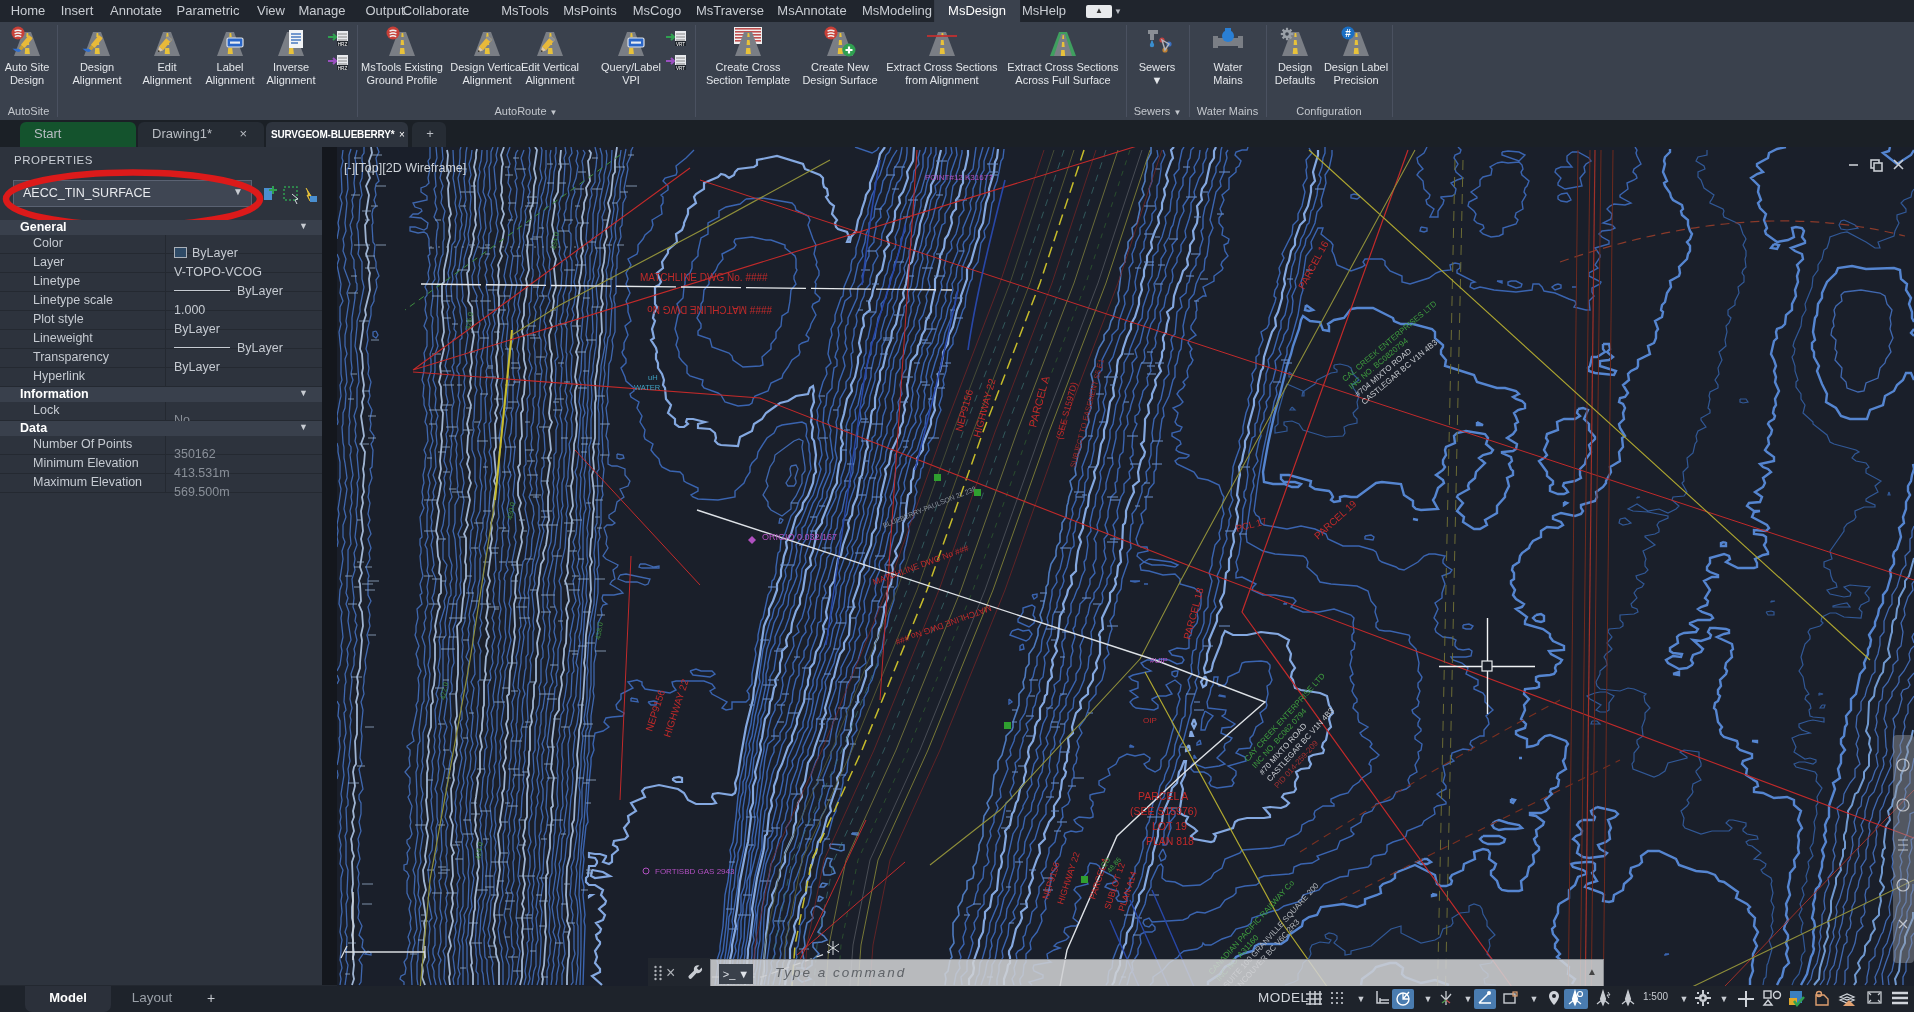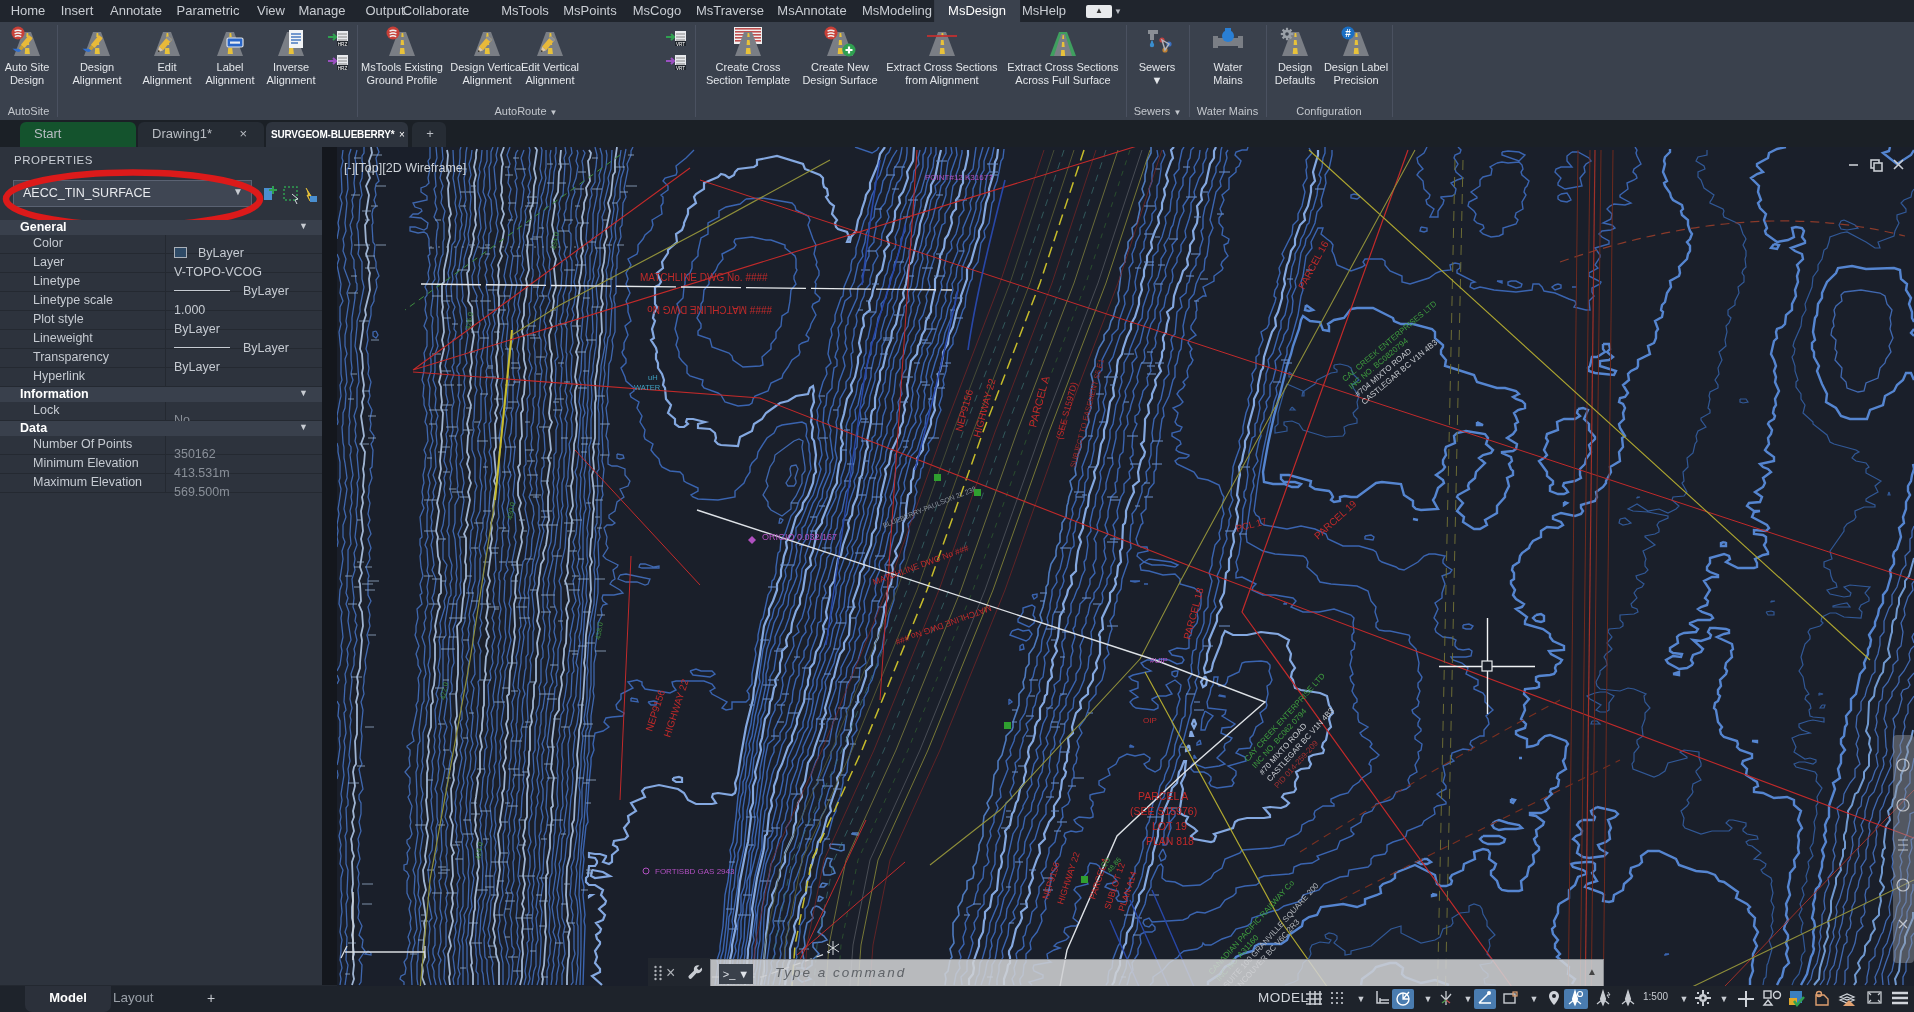--- a/index.html
+++ b/index.html
@@ -13,21 +13,21 @@
 .rgl {position:absolute;top:81px;height:17px;text-align:center;color:#c3c7cd;font-size:11px;padding-top:2px}
 .car {font-size:8px}
 #tabbar {position:absolute;left:0;top:120px;width:1914px;height:27px;background:#1b2026}
 .ftab {position:absolute;top:2px;height:25px;border-radius:6px 6px 0 0;color:#b9bdc3;font-size:13px;padding:4px 12px 0 14px}
 #panel {position:absolute;left:0;top:147px;width:322px;height:838px;background:#2d333d;color:#c6cbd2}
 #pgut {position:absolute;left:322px;top:147px;width:15px;height:838px;background:#14171d}
 .psec {position:relative;height:15px;background:#39404c;color:#fff;font-weight:bold;font-size:12.5px;padding:0 0 0 20px;margin-top:0}
 .psec .tri {position:absolute;right:14px;top:1px;font-size:9px;color:#c8ccd2}
 .prow {display:flex;height:19px;border-bottom:1px solid #242931;font-size:12.5px}
 .pl {width:165px;padding:1px 0 0 33px;white-space:nowrap}
-.pv {flex:1;padding:17px 0 0 8px;border-left:1px solid #242931;white-space:nowrap;display:flex;align-items:center;gap:11px}
+.pv {flex:1;padding:17px 0 0 8px;border-left:1px solid #242931;white-space:nowrap;display:flex;align-items:center;gap:5px}
 .pv.gray {color:#8a9099}
 .sw {display:inline-block;width:13px;height:11px;background:#2e4a66;border:1px solid #aab0b8}
 .lg {display:inline-block;width:56px;height:1px;background:#c6cbd2;margin-right:2px}
 #statusbar {position:absolute;left:0;top:986px;width:1914px;height:26px;background:#1e232b}
 .sic {position:absolute;top:3px;height:20px;min-width:20px;text-align:center;color:#c8ccd2;line-height:20px;border-radius:2px;padding:0 2px}
 #cmdgrip {position:absolute;left:648px;top:958px;width:62px;height:30px;background:#21262e;color:#aeb2b8}
 #cmdbar {position:absolute;left:710px;top:959px;width:894px;height:29px;background:rgba(208,209,211,0.87);border:1px solid #8a8d92}
 #cmdprompt {position:absolute;left:8px;top:4px;width:34px;height:20px;background:#3a414b;color:#dfe3e8;font-size:11px;text-align:center;line-height:20px}
 #cmdtext {position:absolute;left:64px;top:5px;color:#5f6368;font-size:13.5px;font-style:italic;letter-spacing:2px}
 </style></head><body>
@@ -159,20 +159,32 @@
           <g transform="translate(18,10) rotate(40)">
             <rect x="0" y="0" width="5.5" height="14" fill="#e8b93a"></rect>
             <rect x="0" y="0" width="5.5" height="3" fill="#8a8f96"></rect>
             <path d="M0 14 L5.5 14 L2.7 19 Z" fill="#e0c9a0"></path>
             <path d="M1.7 16.8 L2.7 19 L3.7 16.8 Z" fill="#222"></path>
           </g>
         </svg></div>
       <div class="rlab">
         <div>Edit Vertical</div>
         <div>Alignment</div>
+      </div>
+    </div>
+<div class="rbtn" style="left:561px;width:140px">
+      <div class="ric"><svg width="34" height="32" viewBox="0 0 34 32">
+          <path d="M13 6 L21 6 L30 30 L4 30 Z" fill="#7a7e85"></path>
+          <path d="M16.6 7 h1.6 l.5 4 h-2.4 Z M16 14 h2.6 l.6 5 h-3.6 Z M15.2 22 h4 l.7 6 h-5.2 Z" fill="#e8c23a"></path>
+          <rect x="14" y="12" width="16" height="9" rx="1.5" fill="#2a66c8" stroke="#dfe3e8" stroke-width="1.2"></rect>
+          <rect x="17" y="15.5" width="10" height="2.2" fill="#e8ecf2"></rect>
+        </svg></div>
+      <div class="rlab">
+        <div>Query/Label</div>
+        <div>VPI</div>
       </div>
     </div>
 <div class="rbtn" style="left:770px;width:140px">
       <div class="ric"><svg width="34" height="32" viewBox="0 0 34 32">
           <path d="M13 6 L21 6 L30 30 L4 30 Z" fill="#7a7e85"></path>
           <path d="M16.6 7 h1.6 l.5 4 h-2.4 Z M16 14 h2.6 l.6 5 h-3.6 Z M15.2 22 h4 l.7 6 h-5.2 Z" fill="#e8c23a"></path>
           <circle cx="8" cy="7" r="6.5" fill="#c84038"></circle>
           <path d="M4.5 5.2 q3.5 -2 7 0 M4.5 8 q3.5 -2 7 0 M4.8 10.6 q3 -1.8 6.4 0" stroke="#f0f0f0" stroke-width="1.4" fill="none"></path>
           <circle cx="26" cy="24" r="6.5" fill="#2fa050"></circle>
           <path d="M26 20.5 v7 M22.5 24 h7" stroke="#fff" stroke-width="2.2"></path>
@@ -651,21 +663,21 @@
         <path d="M13.5 2.5 a4.2 4.2 0 0 0 -5.6 5.2 L3 12.6 a1.9 1.9 0 1 0 2.7 2.7 L10.6 10 a4.2 4.2 0 0 0 5.2 -5.6 L13 7.2 L10.8 5 Z" fill="#c8ccd2"></path>
       </svg></span>
   </div>
 <div id="cmdbar">
     <div id="cmdprompt">&gt;_ ▼</div>
     <div id="cmdtext">Type  a  command</div>
     <div style="position:absolute;right:6px;top:6px;color:#444;font-size:10px">▲</div>
   </div>
 <div id="statusbar">
 <div style="position:absolute;left:25px;top:0px;width:86px;height:26px;background:#2b303a;color:#fff;font-weight:bold;font-size:13px;text-align:center;line-height:24px;border-radius:0 0 7px 7px">Model</div>
-<div style="position:absolute;left:113px;top:0px;width:78px;height:26px;color:#9aa0a8;font-size:13.5px;line-height:24px">Layout</div>
+<div style="position:absolute;left:113px;top:0px;width:78px;height:26px;color:#9aa0a8;font-size:13.5px;text-align:center;line-height:24px">Layout</div>
 <div style="position:absolute;left:196px;top:0px;width:30px;height:26px;color:#c8ccd2;font-size:14px;text-align:center;line-height:24px">+</div>
 <div style="position:absolute;left:1258px;top:4px;color:#d2d6dc;font-size:13.5px;letter-spacing:.5px">MODEL</div>
     <div class="sic" style="left:1303px"><svg width="18" height="18">
         <path d="M5 2 V16 M10 2 V16 M15 2 V16 M1 5 H17 M1 10 H17 M1 15 H17" stroke="#c8ccd2" stroke-width="1.6"></path>
       </svg></div>
     <div class="sic" style="left:1327px"><svg width="18" height="18">
         <g fill="#c8ccd2">
           <circle cx="3" cy="4" r="1.1"></circle>
           <circle cx="8" cy="4" r="1.1"></circle>
           <circle cx="13" cy="4" r="1.1"></circle>

